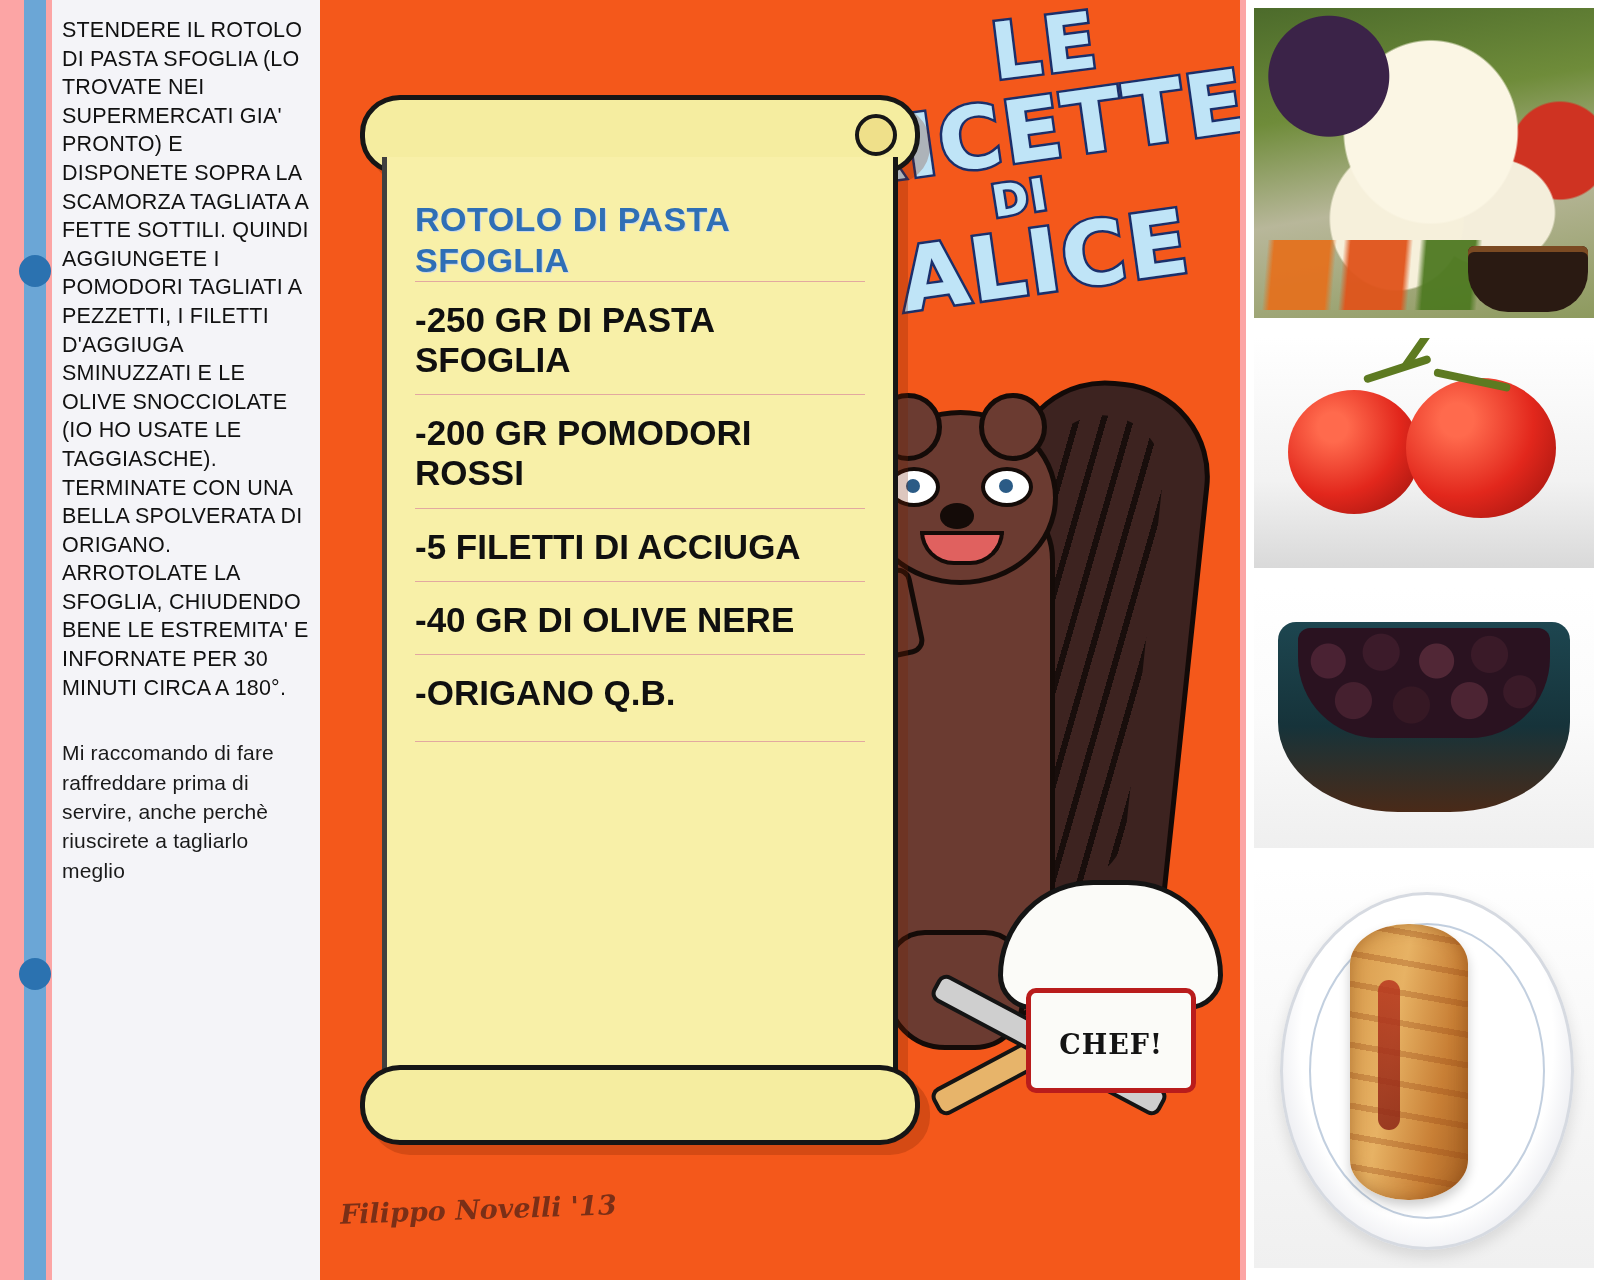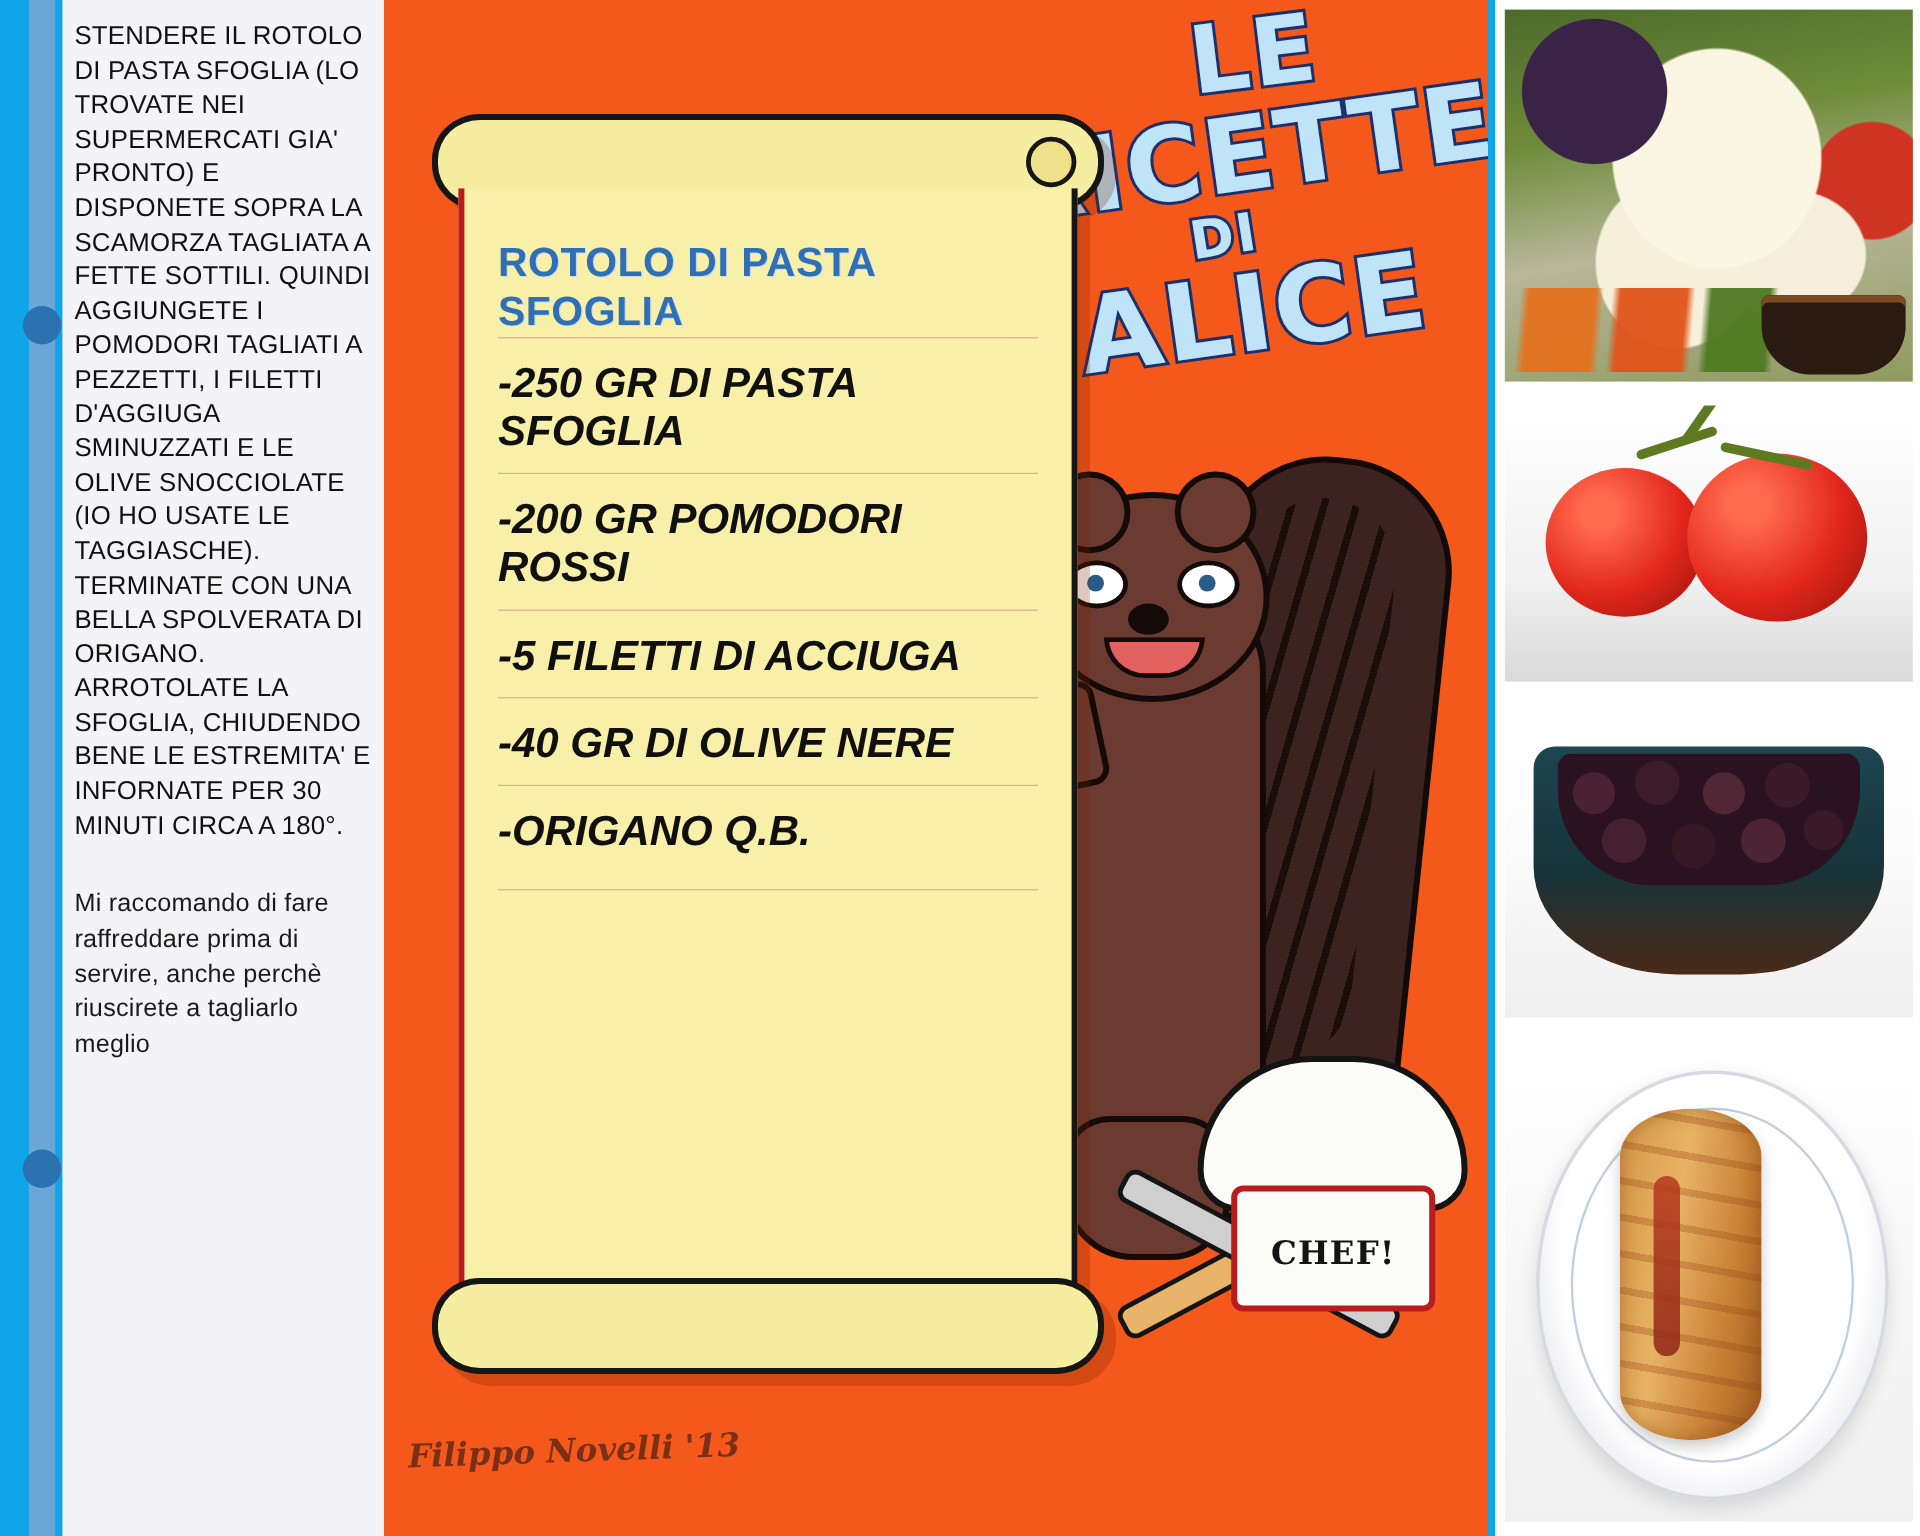--- a/index.html
+++ b/index.html
@@ -10,21 +10,21 @@
   body {
     width: 1600px;
     height: 1280px;
     font-family: "Liberation Sans", sans-serif;
     overflow: hidden;
   }
   .page {
     position: relative;
     width: 1308px;
     height: 1280px;
-    background: #0ea5e9;
+    background: #fca5a5;
   }
 
   
   .left-rail {
     position: absolute;
     left: 24px;
     top: 0;
     width: 22px;
     height: 1280px;
     background: #6ba6d6;
@@ -136,21 +136,21 @@
     border-radius: 50%;
     background: #efe08a;
   }
   .scroll-body {
     position: absolute;
     left: 22px;
     top: 62px;
     width: 516px;
     height: 930px;
     background: #f8f0a8;
-    border-left: 5px solid #b91c1c;
+    border-left: 5px solid #404040;
     border-right: 5px solid #161616;
     box-sizing: border-box;
     padding: 42px 28px 10px 28px;
   }
   .recipe-title {
     color: #2f6fb5;
     font-size: 34px;
     font-weight: bold;
     line-height: 1.2;
     letter-spacing: 0.5px;
@@ -161,21 +161,20 @@
     margin: 0;
     padding: 0;
   }
   .ing-list li {
     font-size: 35px;
     font-weight: bold;
     color: #101010;
     line-height: 1.15;
     padding: 18px 0 14px 0;
     border-top: 1px solid #e2a9a0;
-    font-style: italic;
   }
   .ing-list li.center {
     text-align: left;
   }
   .rule {
     border-top: 1px solid #e2a9a0;
     margin-top: 14px;
   }
   .signature {
     position: absolute;

